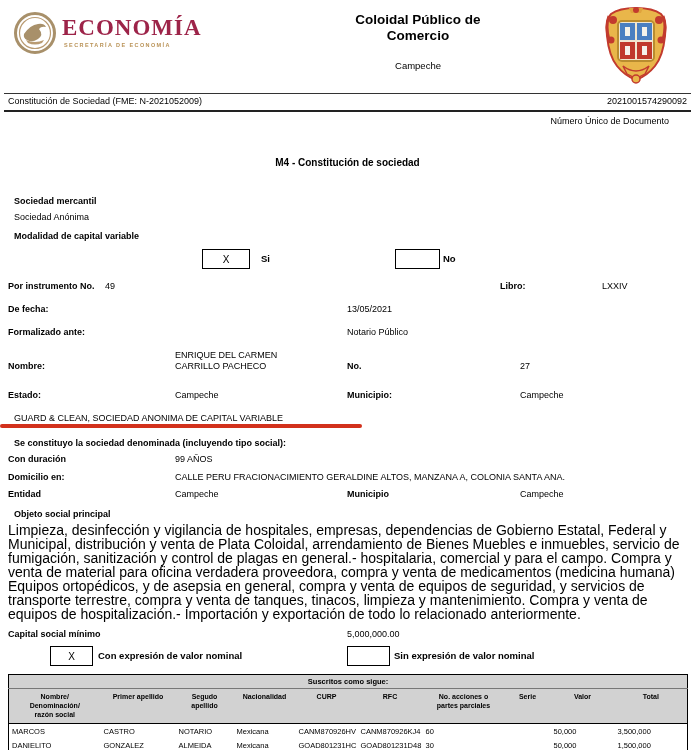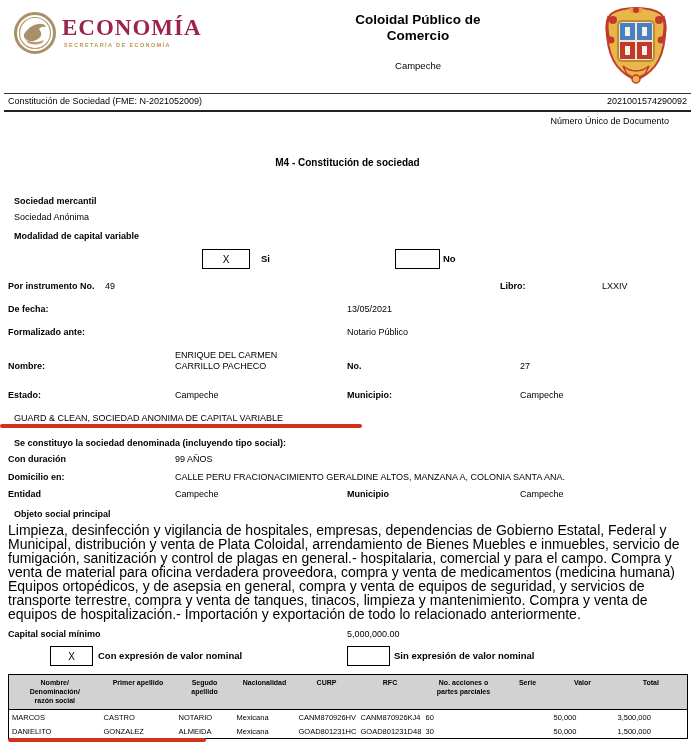--- a/index.html
+++ b/index.html
@@ -224,20 +224,23 @@
             <col style="width:58px">
             <col style="width:62px">
           <col style="width:62px">
             <col style="width:65px">
             <col style="width:82px">
             <col style="width:46px">
           <col style="width:64px">
             <col style="width:73px">
         </colgroup>
         <tbody>
+            <tr class="tcaption">
+          <td colspan="10">Suscritos como sigue:</td>
+        </tr>
         <tr>
           <th>Nombre/
 Denominación/
 razón social</th>
           <th>Primer apellido</th>
           <th>Segudo
 apellido</th>
           <th>Nacionalidad</th>
           <th>CURP</th>
           <th>RFC</th>

